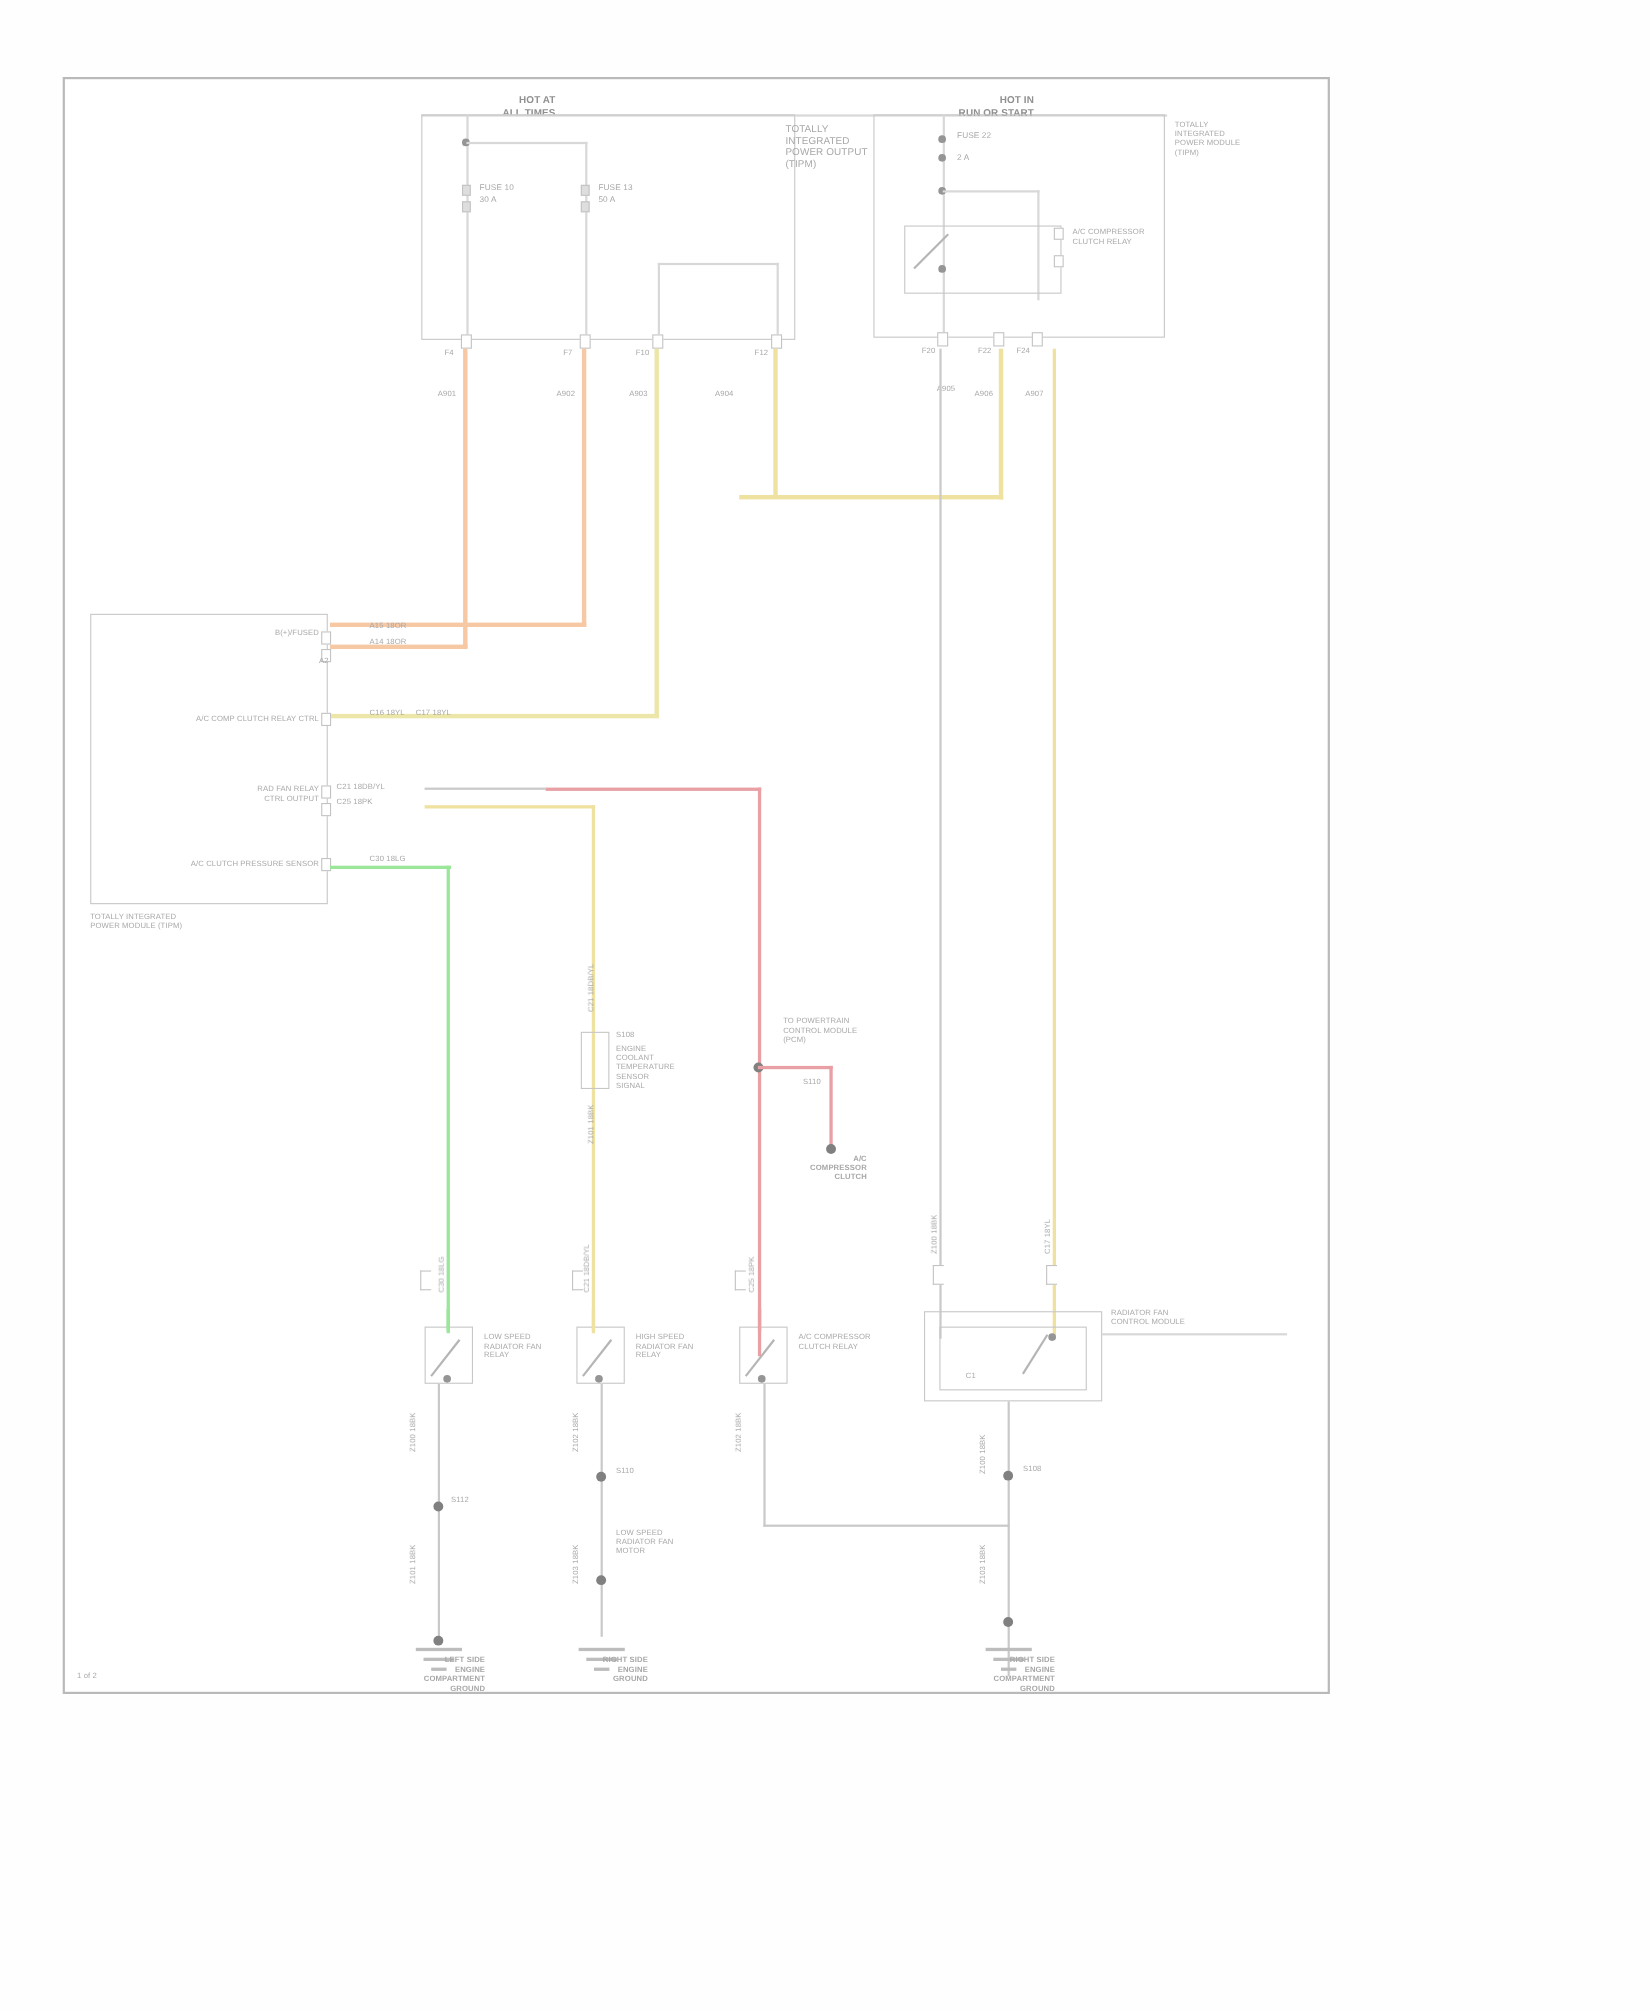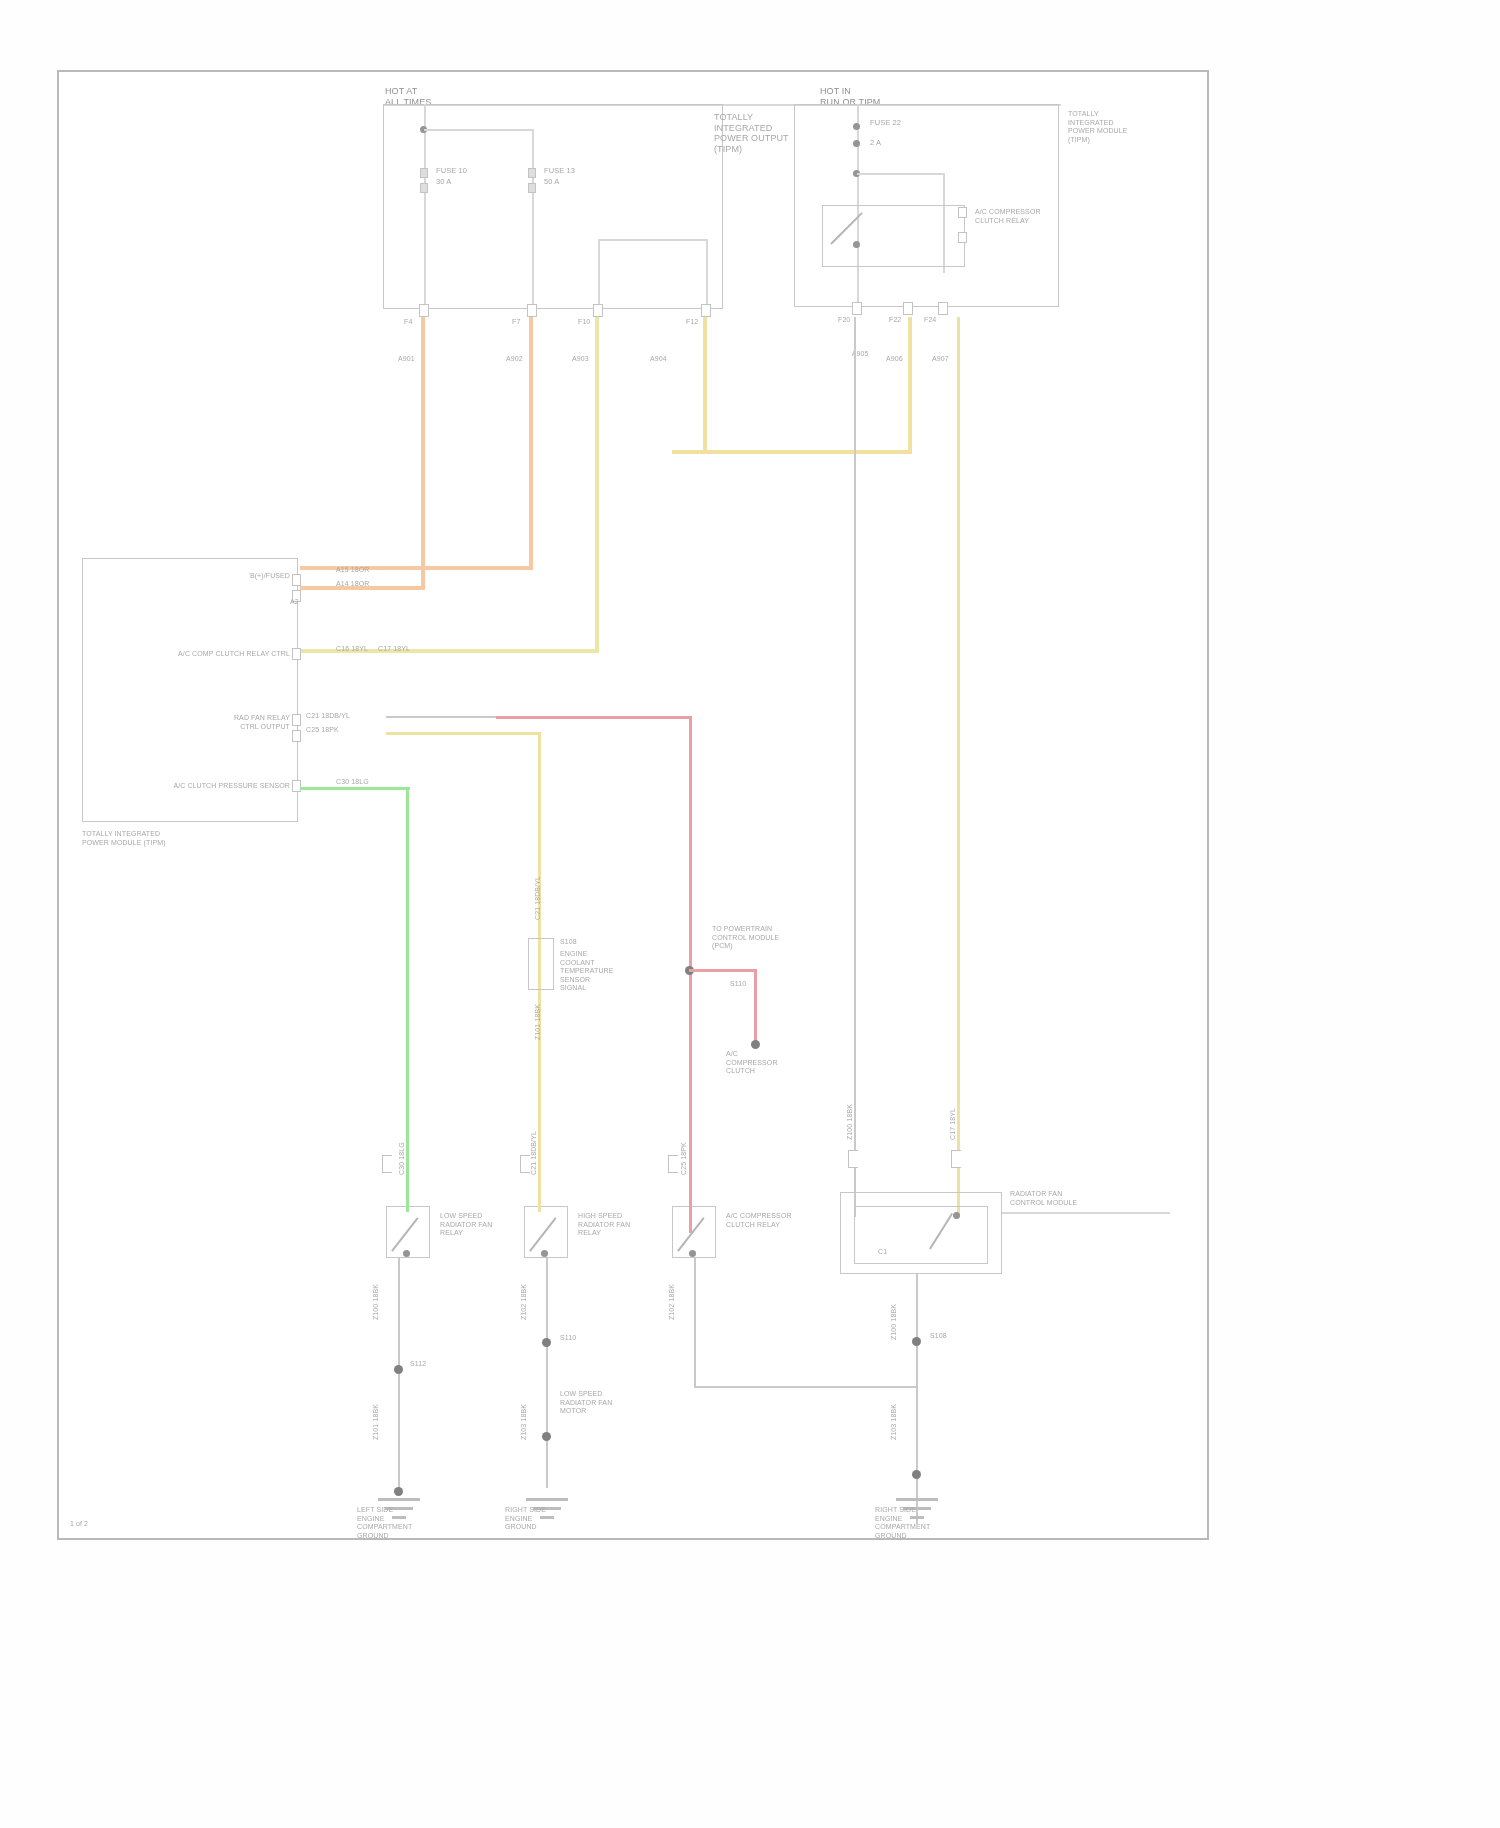--- a/index.html
+++ b/index.html
@@ -56,21 +56,21 @@
     font-size: 9px;
     line-height: 10.5px;
     letter-spacing: .1px;
     white-space: pre-line;
     filter: blur(.35px);
   }
   .lbl.dk  { color: #909090; }
   .lbl.tiny { font-size: 7.5px; line-height: 9px; }
   .lbl.mini { font-size: 7px; line-height: 8.5px; }
   .lbl.r { text-align: right; }
-  .lbl.c { text-align: left; }
+  .lbl.c { text-align: right; font-weight: bold; }
   .lbl.vert {
     transform-origin: 0 0;
     transform: rotate(-90deg);
   }
 
   
   .pin {
     position: absolute;
     width: 10px; height: 13px;
     border: 1.5px solid #c3c3c3;
@@ -148,21 +148,21 @@
   <div class="lbl mini" style="left:578px; top:318px; width:36px;">F10</div>
   <div class="pin" style="left:701px; top:304px;"></div>
   <div class="lbl mini" style="left:686px; top:318px; width:36px;">F12</div>
 
   <div class="lbl mini" style="left:398px; top:355px; width:40px;">A901</div>
   <div class="lbl mini" style="left:506px; top:355px; width:40px;">A902</div>
   <div class="lbl mini" style="left:572px; top:355px; width:40px;">A903</div>
   <div class="lbl mini" style="left:650px; top:355px; width:40px;">A904</div>
 
   <div class="lbl c dk" style="left:820px; top:86px; width:120px;">HOT IN
-RUN OR TIPM</div>
+RUN OR START</div>
 
   <div class="box" style="left:794px; top:104px; width:265px; height:203px;"></div>
 
   <div class="wire v c-ltg" style="left:857px; top:104px; height:203px;"></div>
   <div class="dot sm" style="left:853px; top:123px;"></div>
   <div class="lbl tiny" style="left:870px; top:118px; width:120px;">FUSE 22</div>
   <div class="dot sm" style="left:853px; top:140px;"></div>
   <div class="lbl tiny" style="left:870px; top:138px; width:60px;">2 A</div>
 
   <div class="dot sm" style="left:853px; top:170px;"></div>

